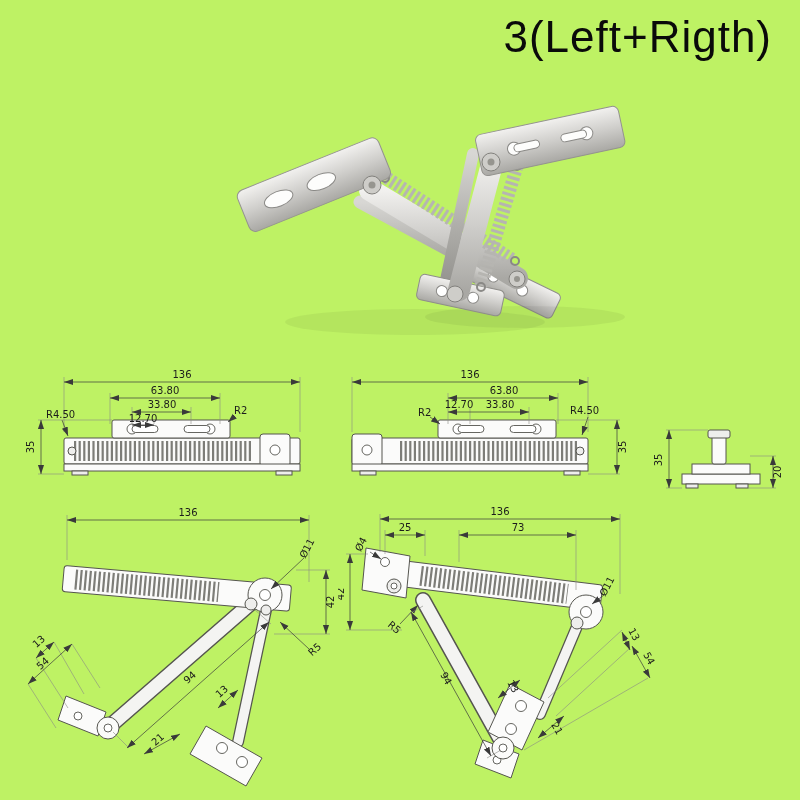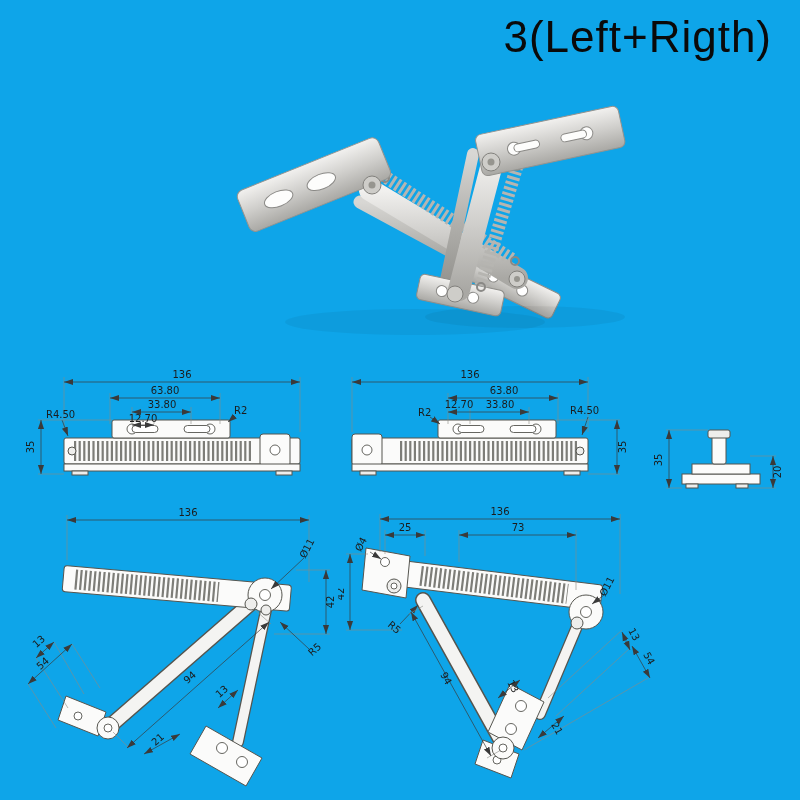--- a/index.html
+++ b/index.html
@@ -1,17 +1,17 @@
 <!DOCTYPE html>
 <html><head>
 <meta charset="utf-8">
 <style>
   html,body{margin:0;padding:0;}
   body{width:800px;height:800px;background:#ffffff;font-family:"DejaVu Sans",sans-serif;}
-  .canvas{position:relative;width:800px;height:800px;background:#0ea5e9;overflow:hidden;}
+  .canvas{position:relative;width:800px;height:800px;background:#bef264;overflow:hidden;}
   .title{position:absolute;top:12px;right:28px;font-size:44px;color:#0a0a0a;
          font-family:"Liberation Sans","DejaVu Sans",sans-serif;font-weight:400;letter-spacing:1px;}
   svg{position:absolute;}
   .part{fill:#fbfbfa;stroke:#55554f;stroke-width:1;}
   .part2{fill:#eeeeec;stroke:#55554f;stroke-width:1;}
   .hole{fill:#ffffff;stroke:#55554f;stroke-width:0.9;}
   .thin{stroke:#8a8a84;stroke-width:0.6;fill:none;}
   .dl{stroke:#3a3a3a;stroke-width:0.7;fill:none;}
   .dim{font:10px "DejaVu Sans",sans-serif;fill:#1c1c1c;text-anchor:middle;}
   .dimL{font:10px "DejaVu Sans",sans-serif;fill:#1c1c1c;text-anchor:start;}

